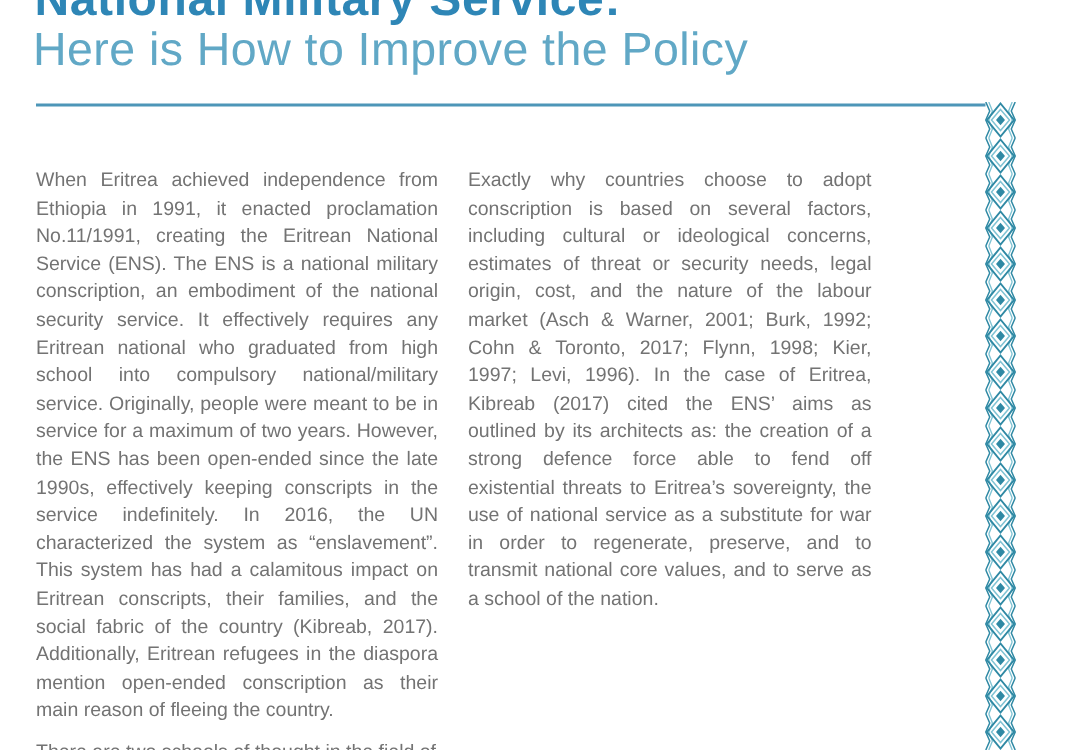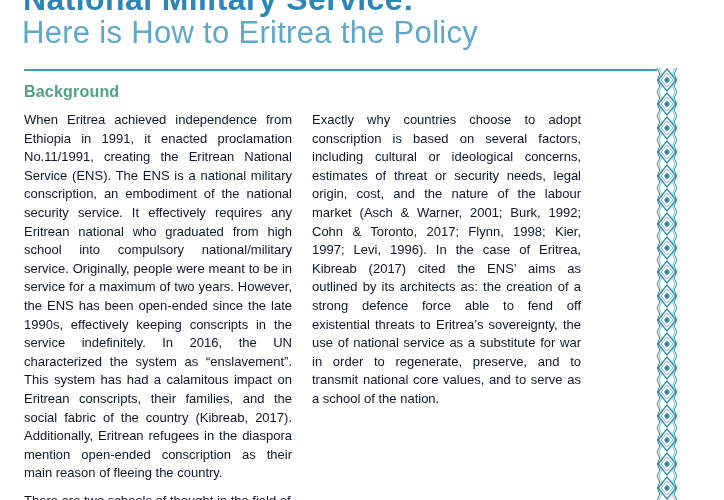--- a/index.html
+++ b/index.html
@@ -30,34 +30,34 @@
     position:absolute; left:24px; top:111px; width:557px;
     display:flex; gap:20px;
   }
   .col { flex:0 0 auto; }
   .col-left  { width:268px; }
   .col-right { width:269px; }
   .col p {
     margin:0 0 9px 0;
     font-size:13px; line-height:18.6px;
     text-align:justify; text-justify:inter-word;
-    color:#0f172a;
+    color:#737373;
   }
   .ornament {
     position:absolute; left:656px; top:68px; width:22px; height:432px;
   }
 </style>
 </head>
 <body>
 
 <div class="page">
 
   <h1 class="title">National Military Service:</h1>
 
-  <h2 class="subtitle">Here is How to Eritrea the Policy</h2>
+  <h2 class="subtitle">Here is How to Improve the Policy</h2>
 
   <div class="rule"></div>
 
   <svg class="ornament" width="22" height="432" viewBox="0 0 22 432" xmlns="http://www.w3.org/2000/svg">
     <g id="orn-tile">
       <path d="M1.2,0 L3.8,6 L1.2,12 L3.8,18 L1.2,24" fill="none" stroke="#2f89a4" stroke-width="1"></path>
       <path d="M20.8,0 L18.2,6 L20.8,12 L18.2,18 L20.8,24" fill="none" stroke="#2f89a4" stroke-width="1"></path>
       <path d="M3.2,0 L5.6,6 L3.2,12 L5.6,18 L3.2,24" fill="none" stroke="#7fc3d4" stroke-width="0.9"></path>
       <path d="M18.8,0 L16.4,6 L18.8,12 L16.4,18 L18.8,24" fill="none" stroke="#7fc3d4" stroke-width="0.9"></path>
       <polygon points="11,1 20,12 11,23 2,12" fill="none" stroke="#2f89a4" stroke-width="1.3"></polygon>
@@ -212,21 +212,20 @@
       <path d="M1.2,0 L3.8,6 L1.2,12 L3.8,18 L1.2,24" fill="none" stroke="#2f89a4" stroke-width="1"></path>
       <path d="M20.8,0 L18.2,6 L20.8,12 L18.2,18 L20.8,24" fill="none" stroke="#2f89a4" stroke-width="1"></path>
       <path d="M3.2,0 L5.6,6 L3.2,12 L5.6,18 L3.2,24" fill="none" stroke="#7fc3d4" stroke-width="0.9"></path>
       <path d="M18.8,0 L16.4,6 L18.8,12 L16.4,18 L18.8,24" fill="none" stroke="#7fc3d4" stroke-width="0.9"></path>
       <polygon points="11,1 20,12 11,23 2,12" fill="none" stroke="#2f89a4" stroke-width="1.3"></polygon>
       <polygon points="11,5 17,12 11,19 5,12" fill="none" stroke="#7fc3d4" stroke-width="1"></polygon>
       <polygon points="11,8.5 14,12 11,15.5 8,12" fill="#2f89a4"></polygon>
     </g>
     </svg>
 
-  <h3 class="section-heading">Background</h3>
 
   <div class="columns">
     <div class="col col-left">
       <p>When Eritrea achieved independence from Ethiopia in 1991, it enacted proclamation No.11/1991, creating the Eritrean National Service (ENS). The ENS is a national military conscription, an embodiment of the national security service. It effectively requires any Eritrean national who graduated from high school into compulsory national/military service. Originally, people were meant to be in service for a maximum of two years. However, the ENS has been open-ended since the late 1990s, effectively keeping conscripts in the service indefinitely. In 2016, the UN characterized the system as “enslavement”. This system has had a calamitous impact on Eritrean conscripts, their families, and the social fabric of the country (Kibreab, 2017). Additionally, Eritrean refugees in the diaspora mention open-ended conscription as their main reason of fleeing the country.</p>
       <p>There are two schools of thought in the field of</p>
     </div>
     <div class="col col-right">
       <p>Exactly why countries choose to adopt conscription is based on several factors, including cultural or ideological concerns, estimates of threat or security needs, legal origin, cost, and the nature of the labour market (Asch &amp; Warner, 2001; Burk, 1992; Cohn &amp; Toronto, 2017; Flynn, 1998; Kier, 1997; Levi, 1996). In the case of Eritrea, Kibreab (2017) cited the ENS’ aims as outlined by its architects as: the creation of a strong defence force able to fend off existential threats to Eritrea’s sovereignty, the use of national service as a substitute for war in order to regenerate, preserve, and to transmit national core values, and to serve as a school of the nation.</p>
     </div>
   </div>

